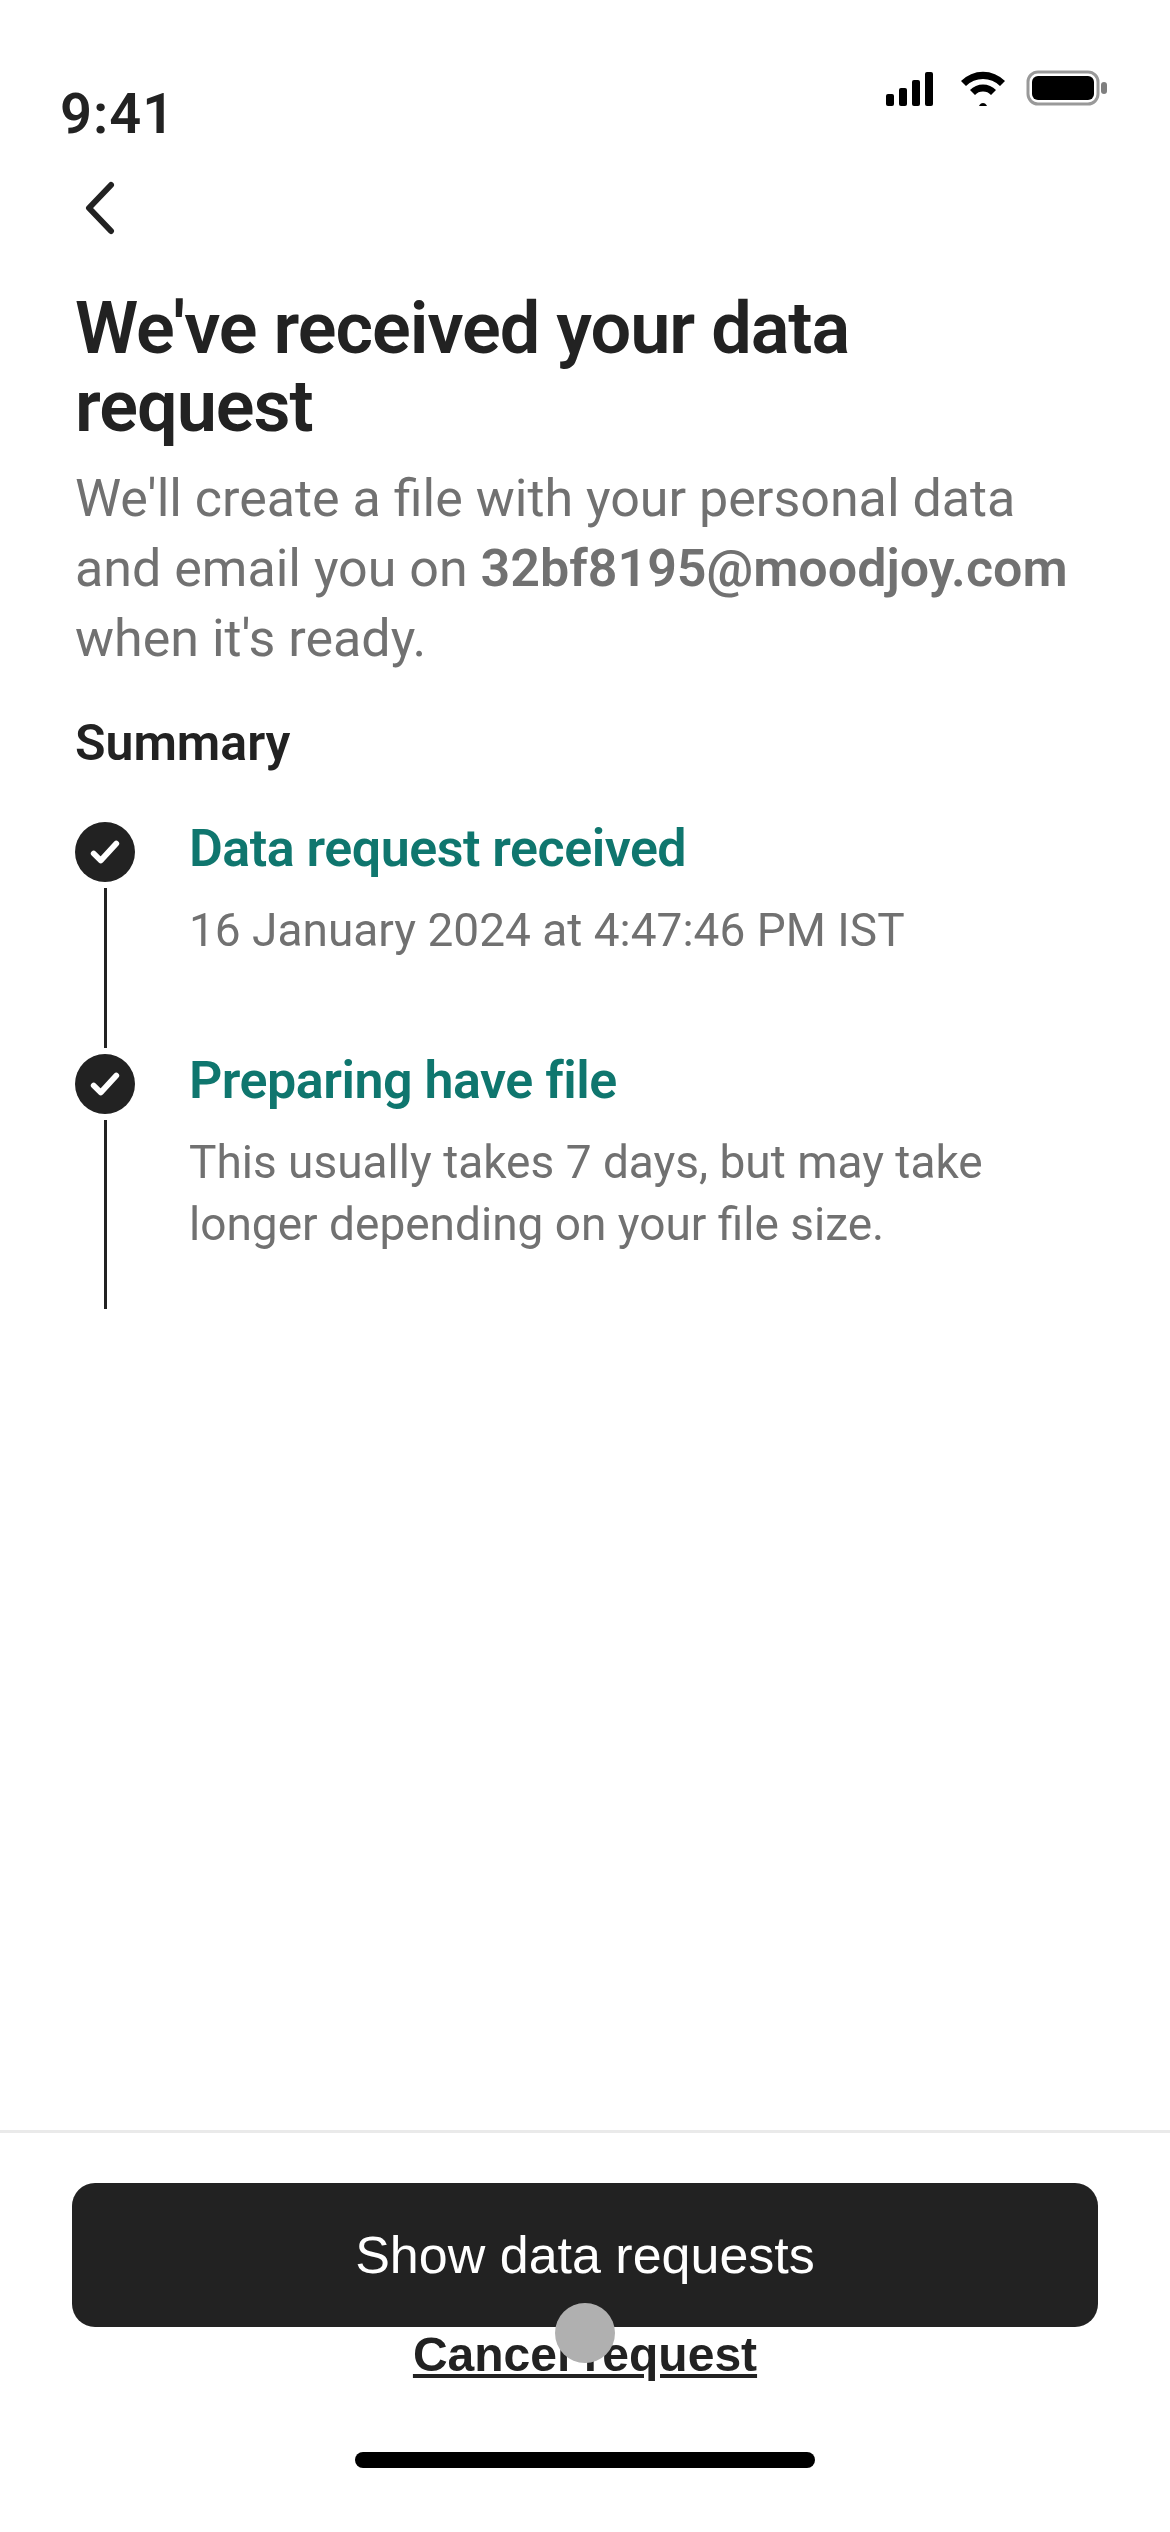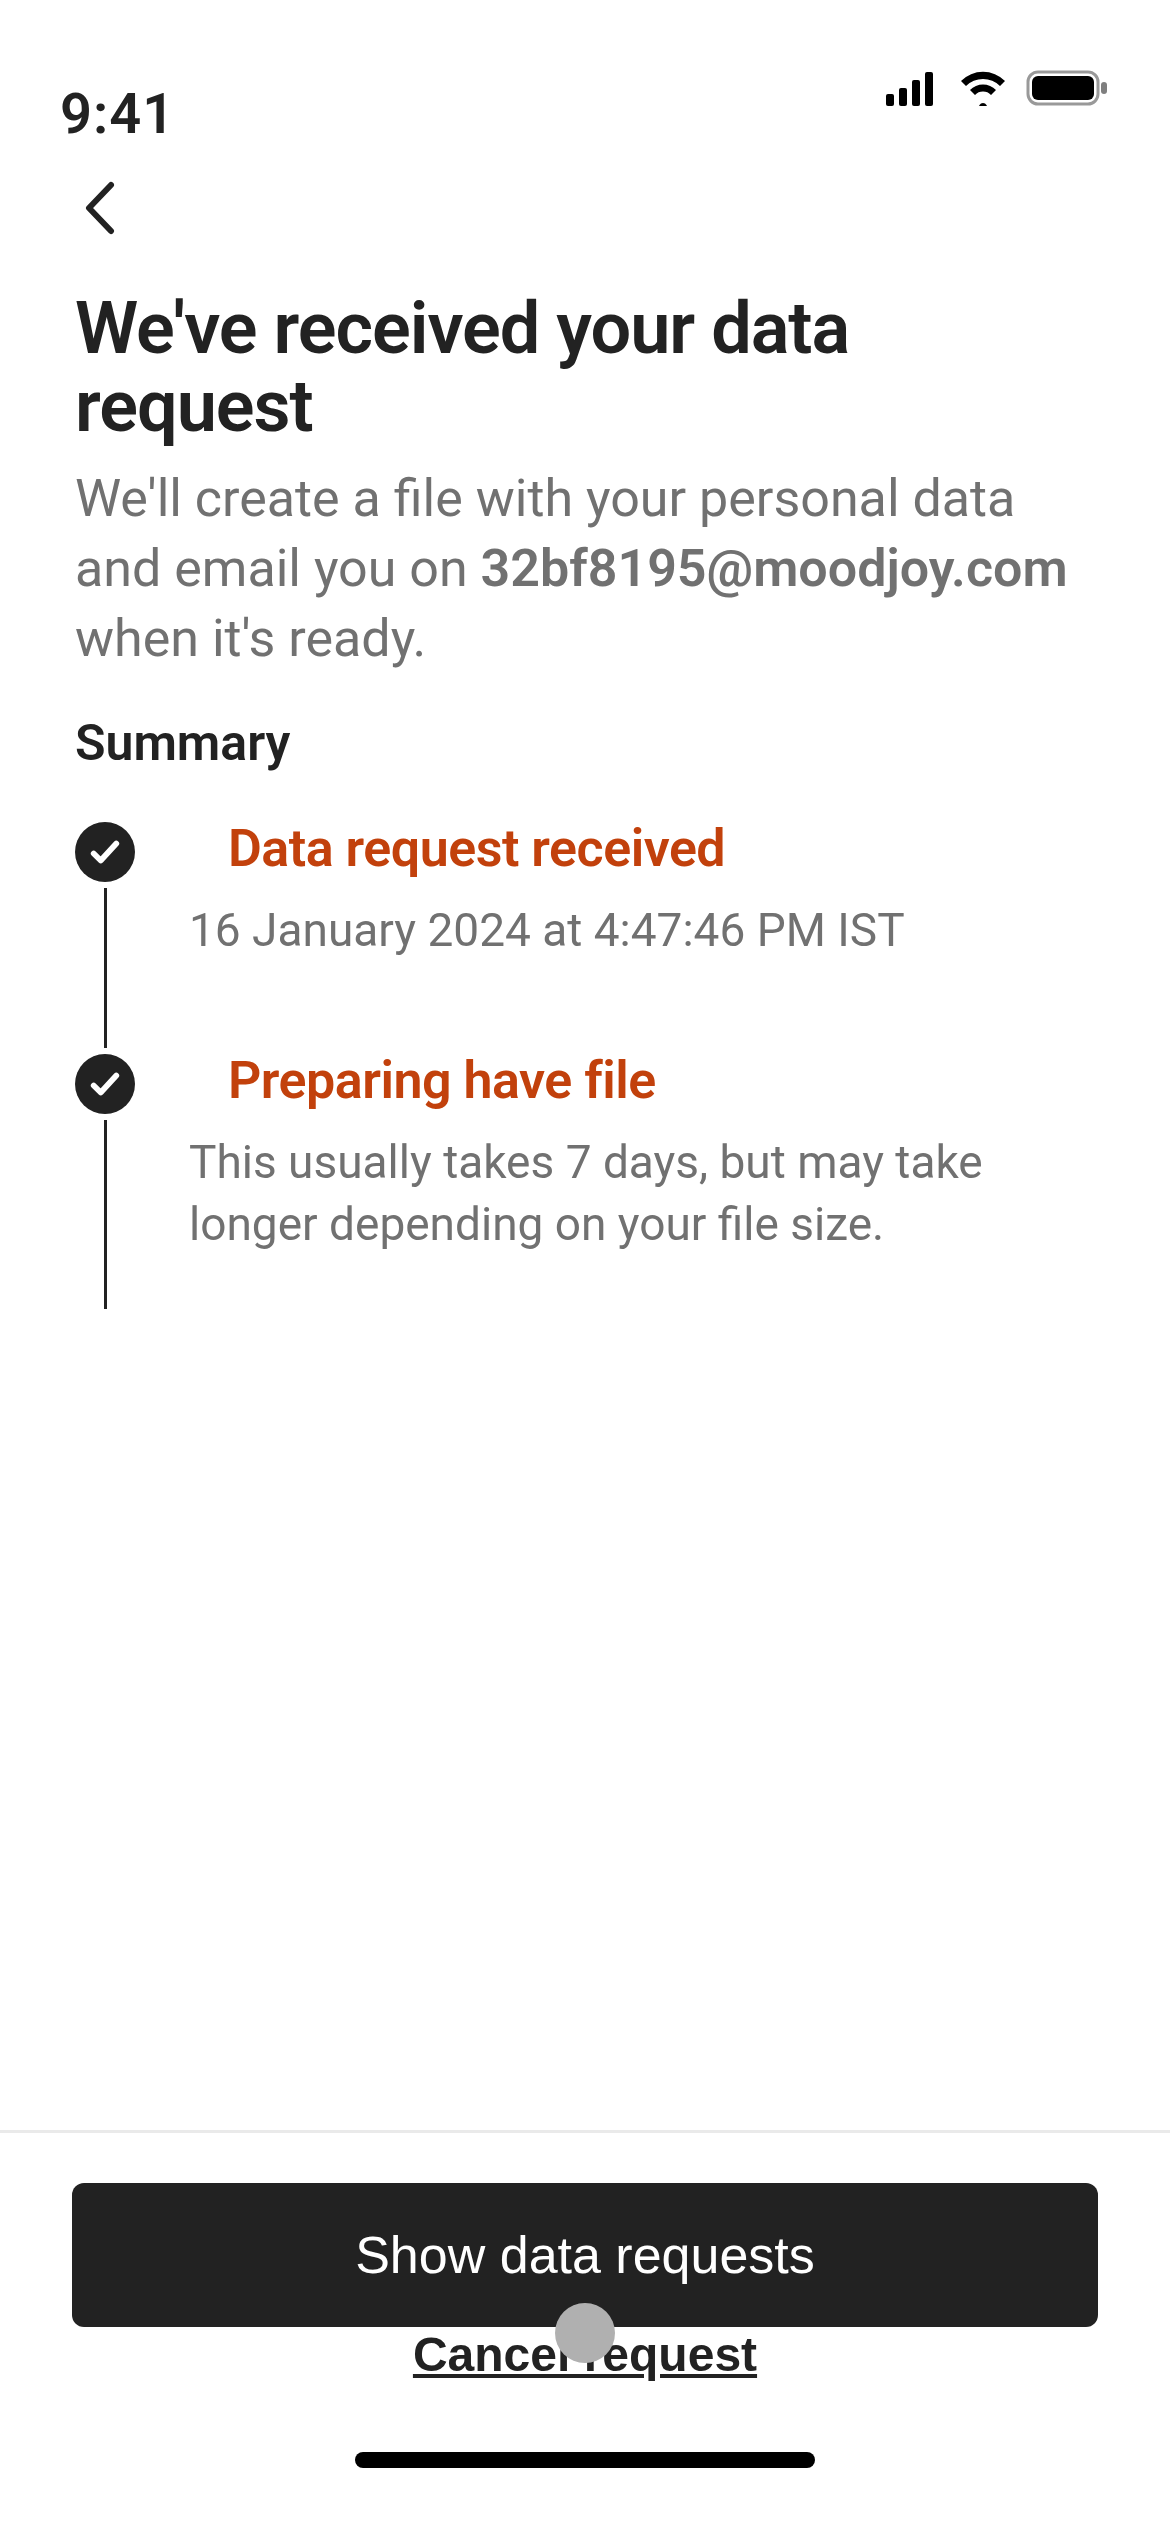--- a/index.html
+++ b/index.html
@@ -21,25 +21,25 @@
     
     .timeline { display: flex; flex-direction: column; }
     .timeline-step { display: flex; gap: 54px; }
     .step-col { display: flex; flex-direction: column; align-items: center; width: 60px; flex-shrink: 0; }
     .step-dot { width: 60px; height: 60px; border-radius: 50%; display: flex; align-items: center; justify-content: center; }
     .step-dot.done { background: #222; }
     .step-dot.done svg { width: 34px; height: 34px; }
     .step-dot.pending { background: #fff; border: 10px solid #ddd; }
     .step-line { width: 3px; flex: 1; background: #222; margin: 6px 0; min-height: 160px; }
     .step-body { flex: 1; padding-bottom: 60px; }
-    .step-title { font-size: 52px; font-weight: 600; color: #c2410c; margin-top: -4px; margin-bottom: 20px; letter-spacing: -0.5px; margin-left: 39px; }
+    .step-title { font-size: 52px; font-weight: 600; color: #0f766e; margin-top: -4px; margin-bottom: 20px; letter-spacing: -0.5px; }
     .step-desc { font-size: 46px; color: #717171; line-height: 1.35; }
     
     .bottom-bar { border-top: 3px solid #eaeaea; padding: 50px 72px 40px 72px; display: flex; flex-direction: column; align-items: center; }
-    .primary-btn { width: 100%; background: #222; color: #fff; border: none; border-radius: 12px; font-size: 52px; font-weight: 500; padding: 42px 0; cursor: pointer; position: relative; }
+    .primary-btn { width: 100%; background: #222; color: #fff; border: none; border-radius: 23px; font-size: 52px; font-weight: 500; padding: 42px 0; cursor: pointer; position: relative; }
     .touch-dot { position: absolute; width: 60px; height: 60px; border-radius: 50%; background: #b0b0b0; left: 50%; transform: translateX(-50%); bottom: -36px; pointer-events: none; }
     .secondary-link { font-size: 48px; font-weight: 600; color: #222; text-decoration: underline; cursor: pointer; border: none; background: none; }
     .home-indicator { width: 460px; height: 16px; background: #000; border-radius: 10px; margin: 70px auto 24px auto; }
   </style>
 </head>
 <body>
 
 <div class="screen">
 
   <div class="status-bar">

